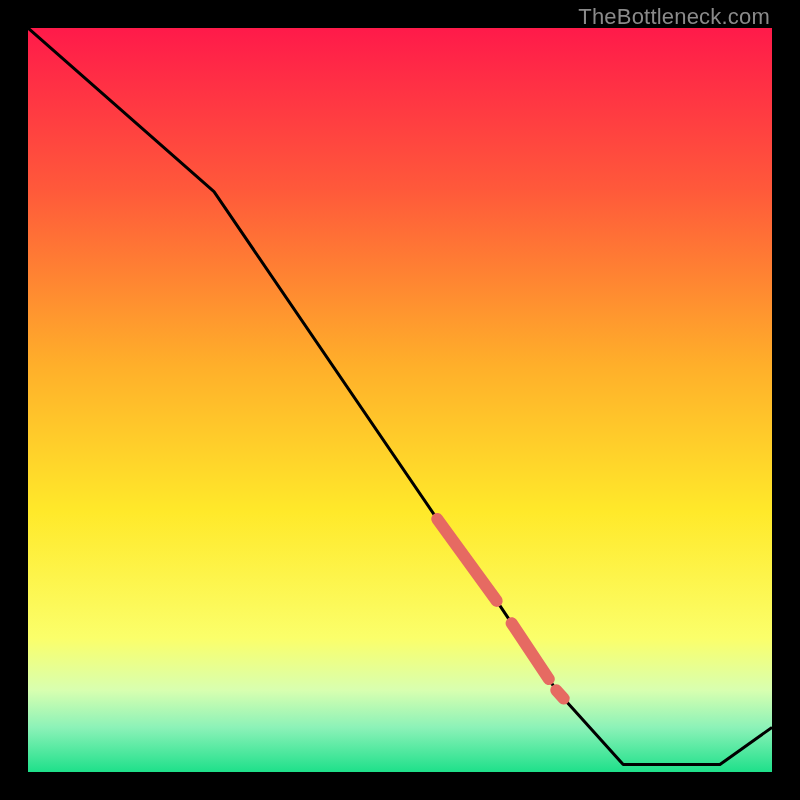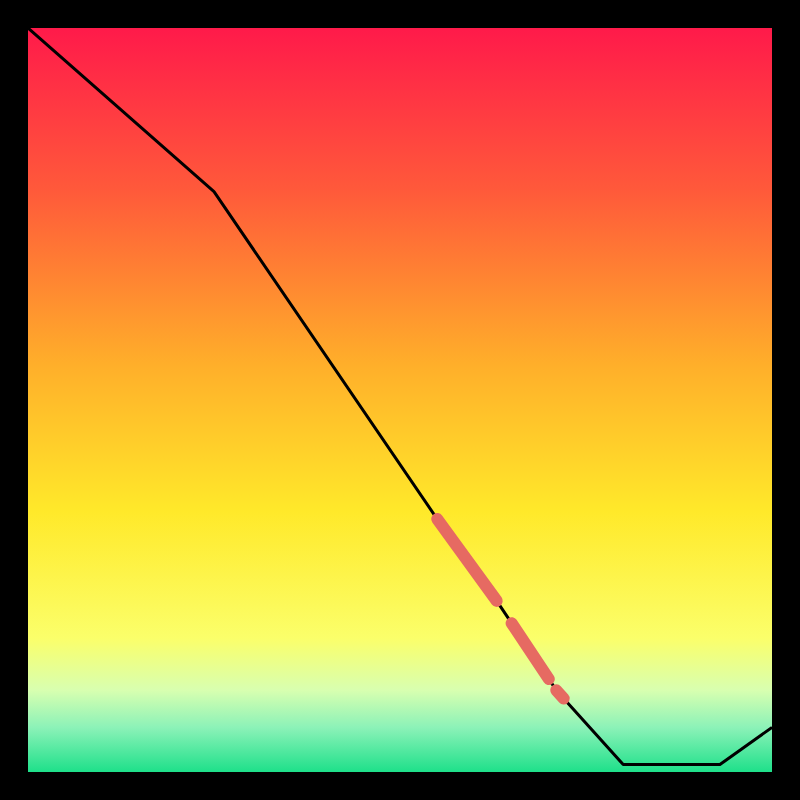--- a/index.html
+++ b/index.html
@@ -67,14 +67,15 @@
         </g>
       <g id="highlight-group">
           <line x1="409.20" y1="491.04" x2="468.72" y2="572.88" stroke="#e66a62" stroke-width="12" stroke-linecap="round"></line>
           <line x1="483.60" y1="595.20" x2="520.80" y2="651.00" stroke="#e66a62" stroke-width="12" stroke-linecap="round"></line>
           <line x1="528.24" y1="662.16" x2="535.68" y2="670.43" stroke="#e66a62" stroke-width="12" stroke-linecap="round"></line>
         </g>
     </svg>
 
   </div>
 
+  <div class="attribution">TheBottleneck.com</div>
 
 </div>
 
 </body></html>

